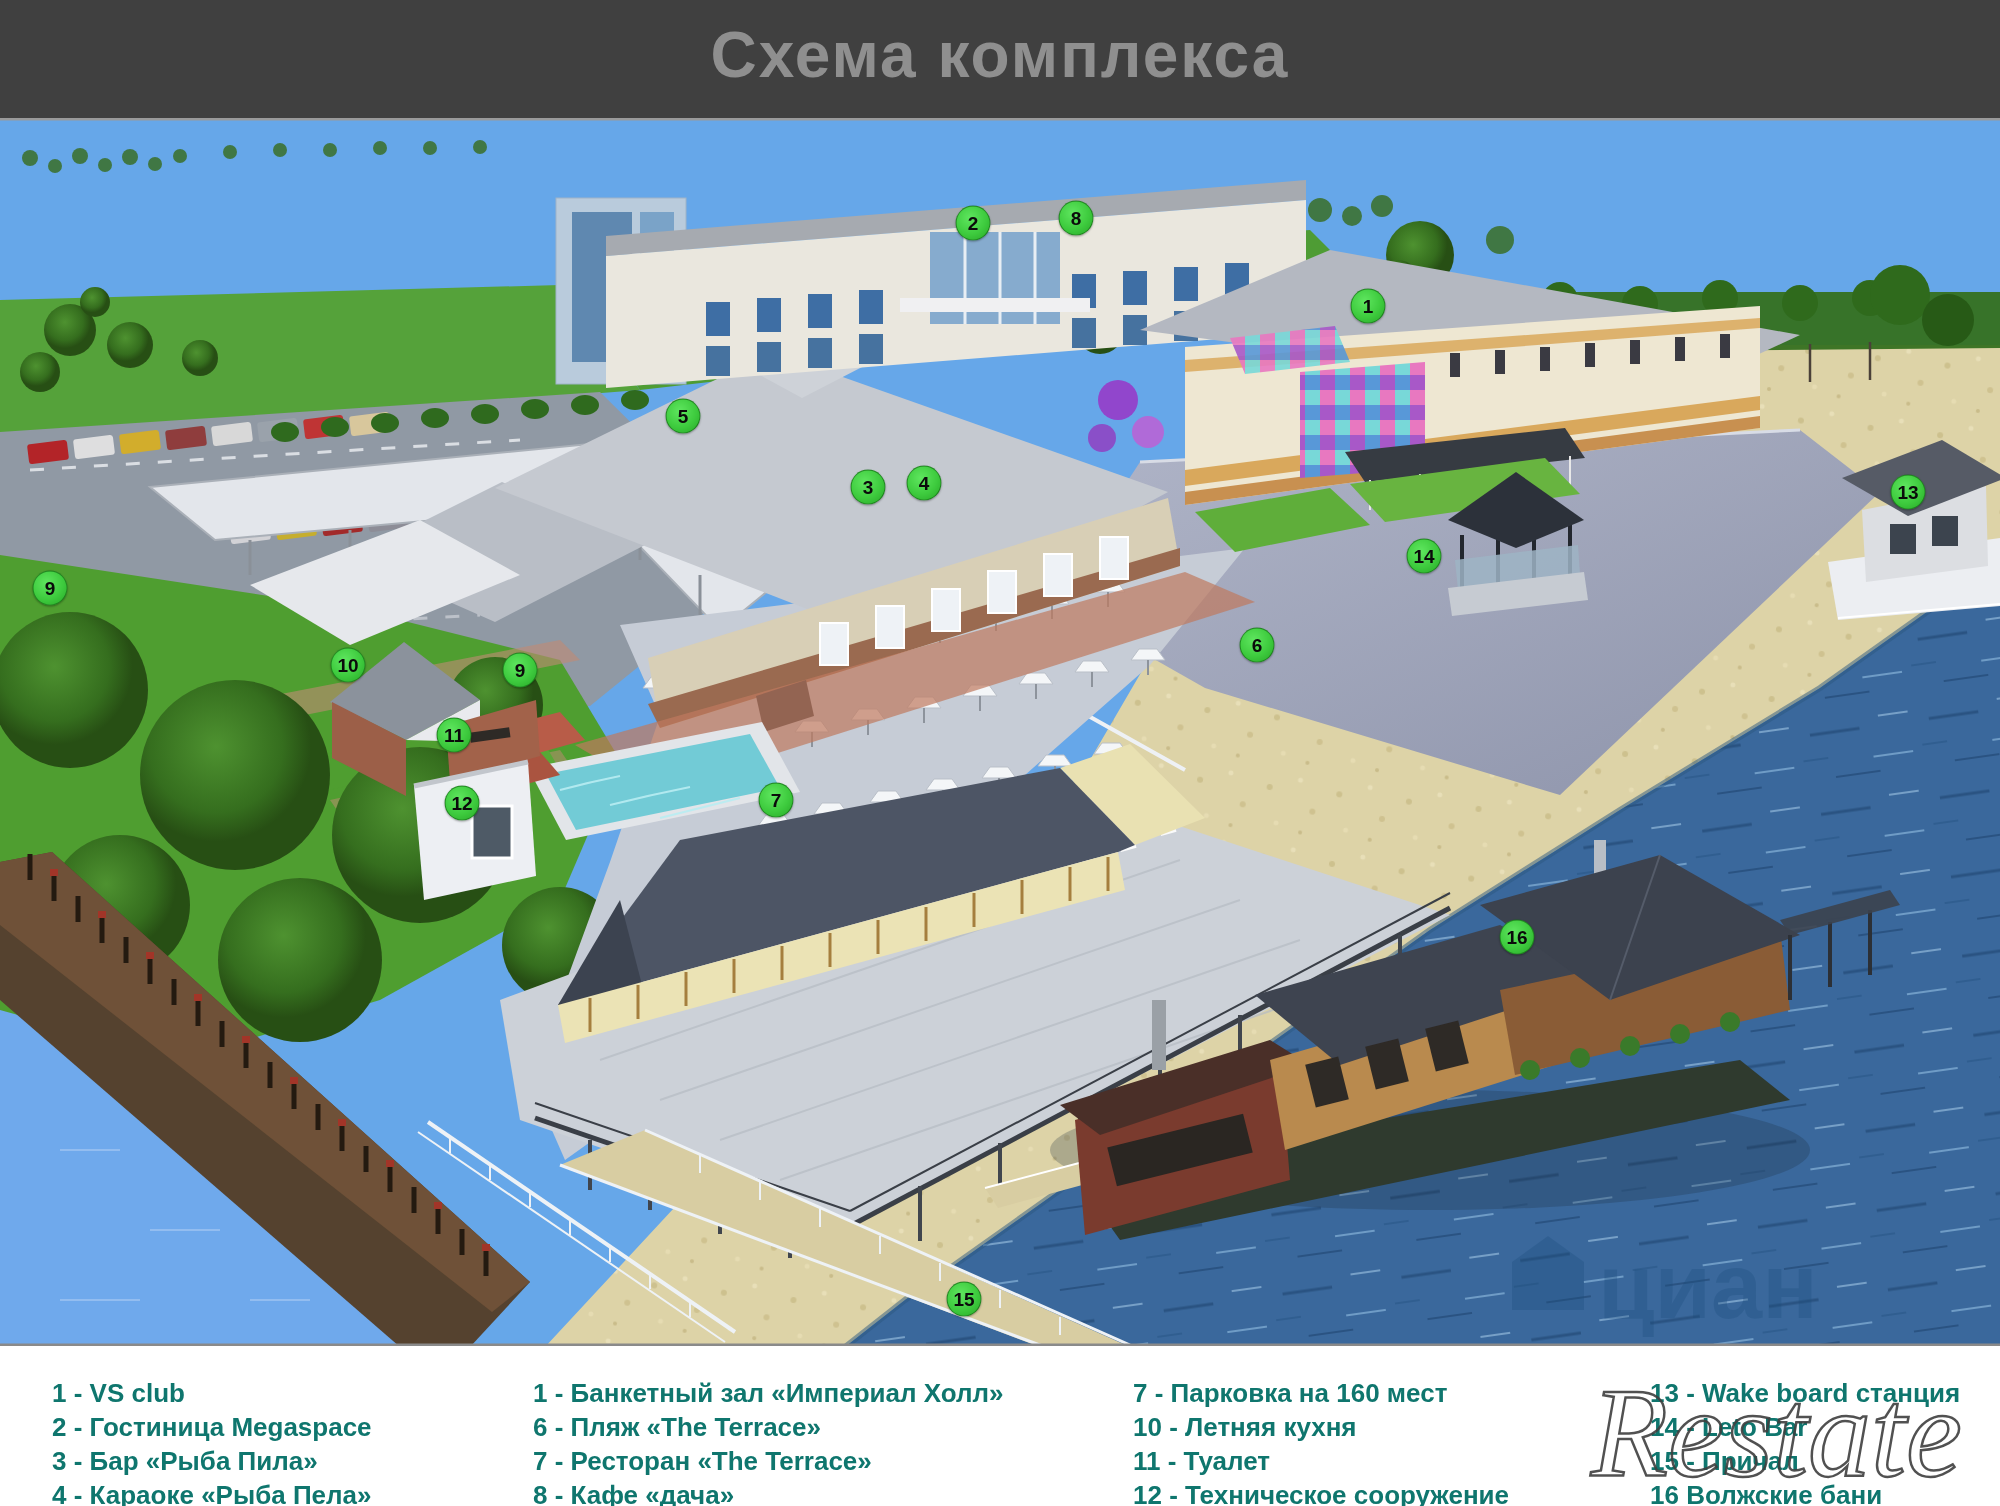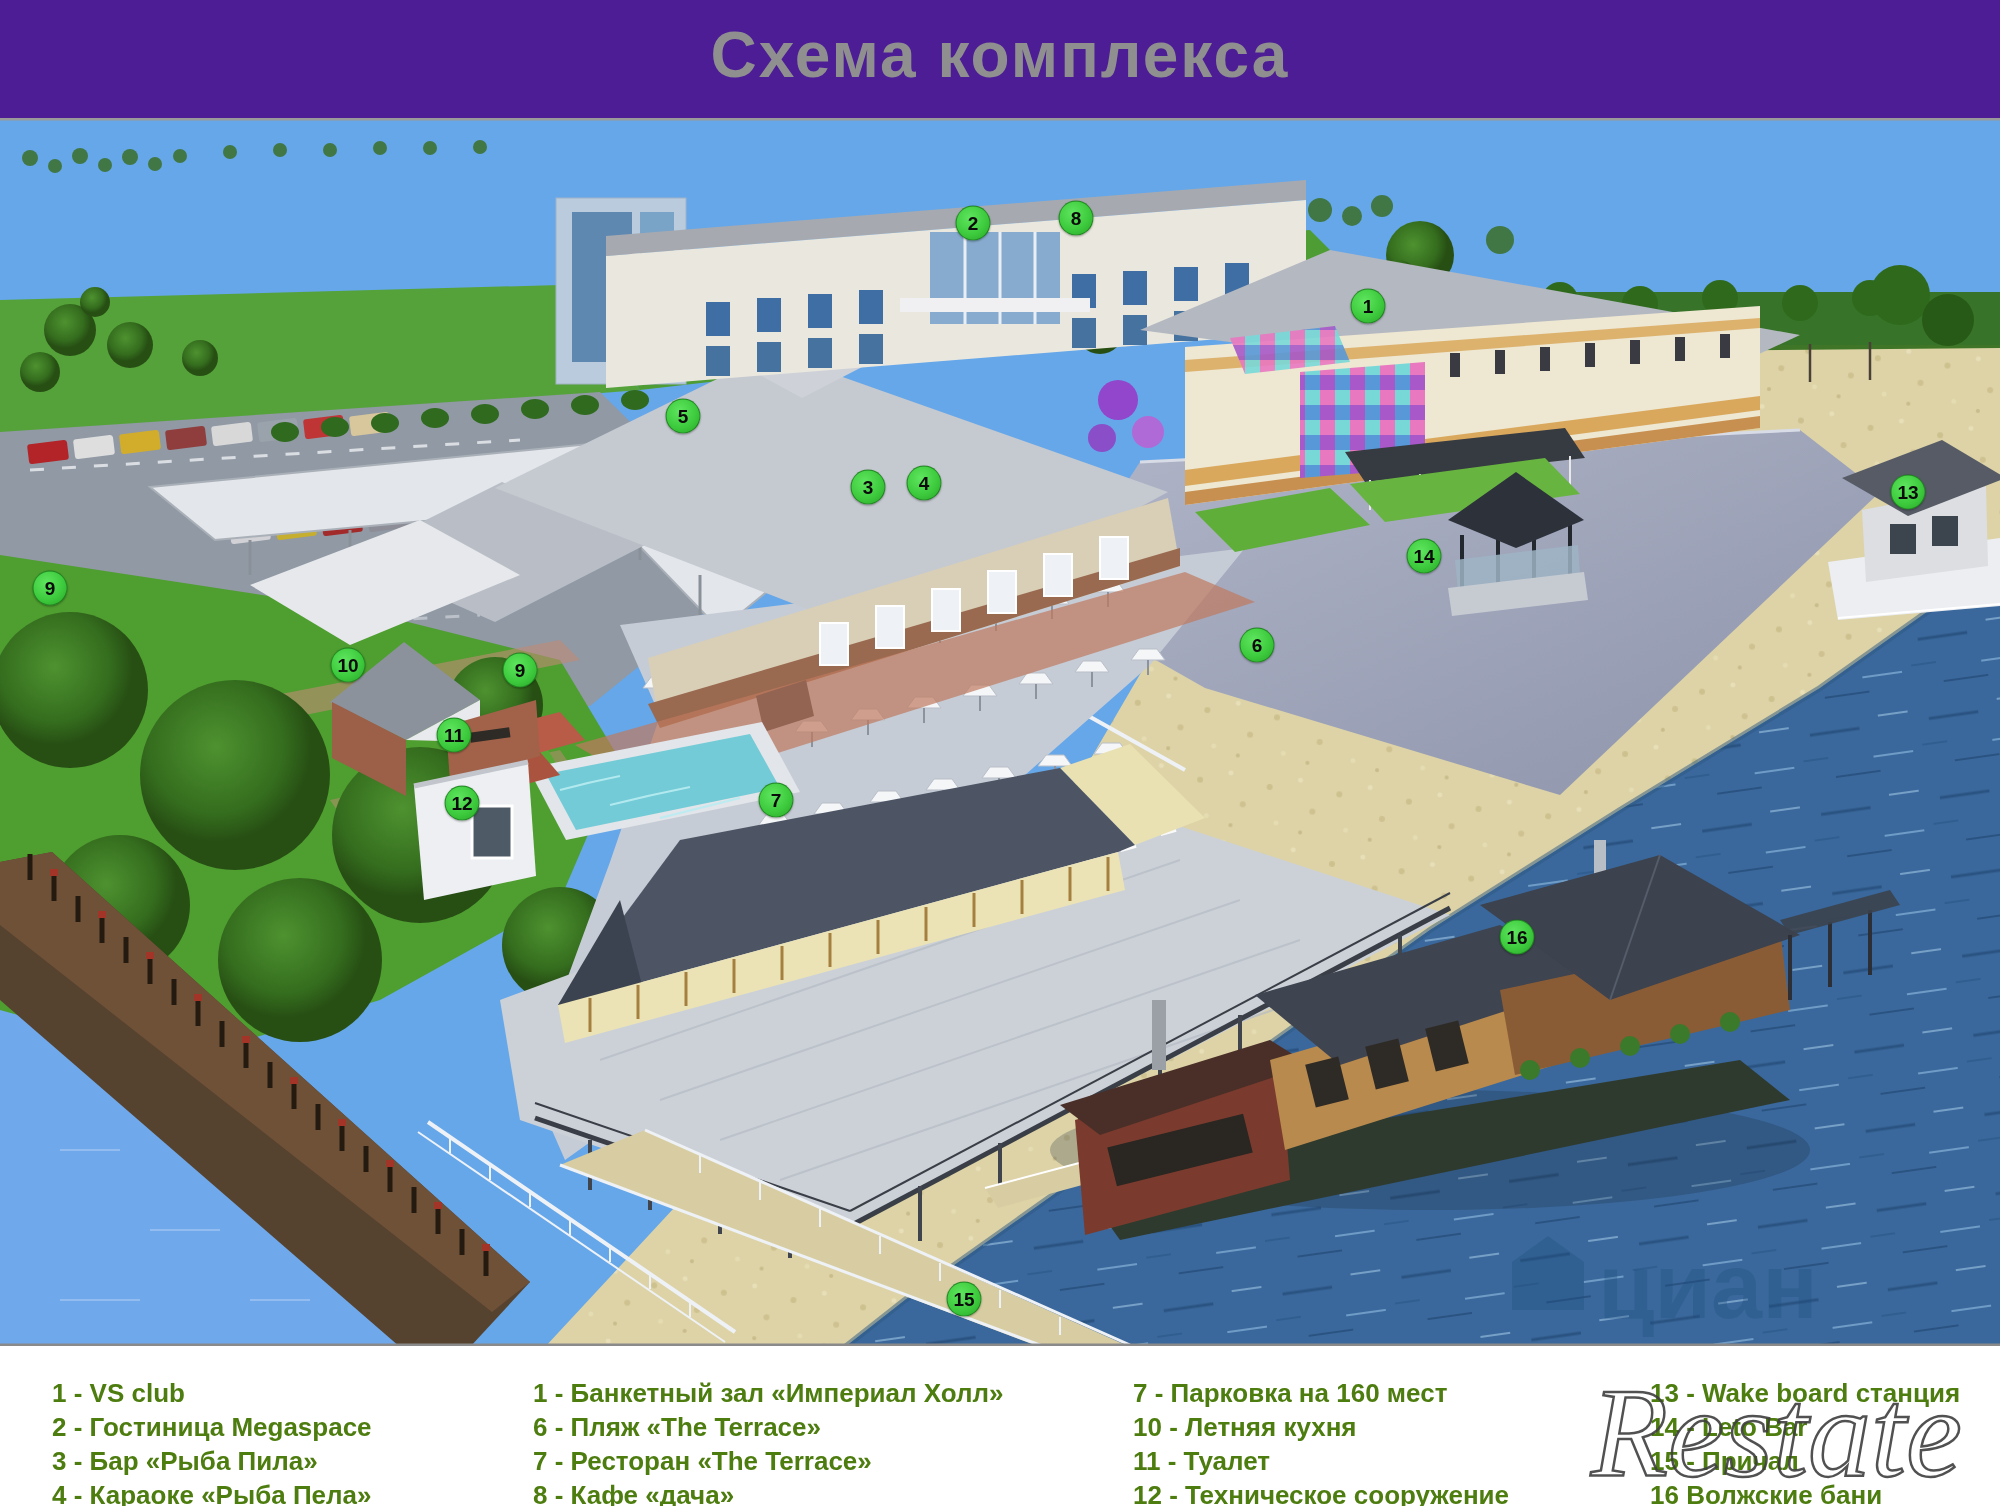--- a/index.html
+++ b/index.html
@@ -1,20 +1,20 @@
 <!DOCTYPE html>
 <html><head>
 <meta charset="utf-8">
 <style>
   html,body{margin:0;padding:0;}
   body{
     width:2000px;height:1506px;position:relative;overflow:hidden;
     background:#ffffff;font-family:"Liberation Sans","DejaVu Sans",sans-serif;
   }
-  .titlebar{position:absolute;top:0;left:0;width:2000px;height:118px;background:#4c1d95;}
+  .titlebar{position:absolute;top:0;left:0;width:2000px;height:118px;background:#404040;}
   .page-title{
     margin:0;position:absolute;top:18px;left:0;width:2000px;text-align:center;
     font-size:64px;font-weight:700;color:#8f8f8f;letter-spacing:2px;
   }
   .map-wrap{position:absolute;top:0;left:0;width:2000px;height:1506px;}
   .map-wrap svg{position:absolute;top:0;left:0;}
   .marker{
     position:absolute;width:33px;height:33px;border-radius:50%;
     background:radial-gradient(circle at 40% 35%, #5fe65f 0%, #3ecb3e 55%, #27a827 100%);
     border:1px solid rgba(10,80,10,.55);
@@ -24,21 +24,21 @@
     box-shadow:0 1px 2px rgba(0,0,0,.35);
     z-index:5;
   }
   .legend{position:absolute;top:1376px;left:0;width:2000px;height:130px;background:#ffffff;}
   .legend-col{position:absolute;top:0;}
   .legend-col[data-col="0"]{left:52px;}
   .legend-col[data-col="1"]{left:533px;}
   .legend-col[data-col="2"]{left:1133px;}
   .legend-col[data-col="3"]{left:1650px;}
   .legend-item{
-    font-size:26px;font-weight:700;color:#4d7c0f;line-height:34px;white-space:nowrap;
+    font-size:26px;font-weight:700;color:#0f766e;line-height:34px;white-space:nowrap;
   }
   .restate{position:absolute;left:1585px;top:1358px;width:430px;height:150px;z-index:9;pointer-events:none;}
 </style>
 </head>
 <body>
 
 <div class="titlebar">
   <h1 class="page-title">Схема комплекса</h1>
 </div>
 

